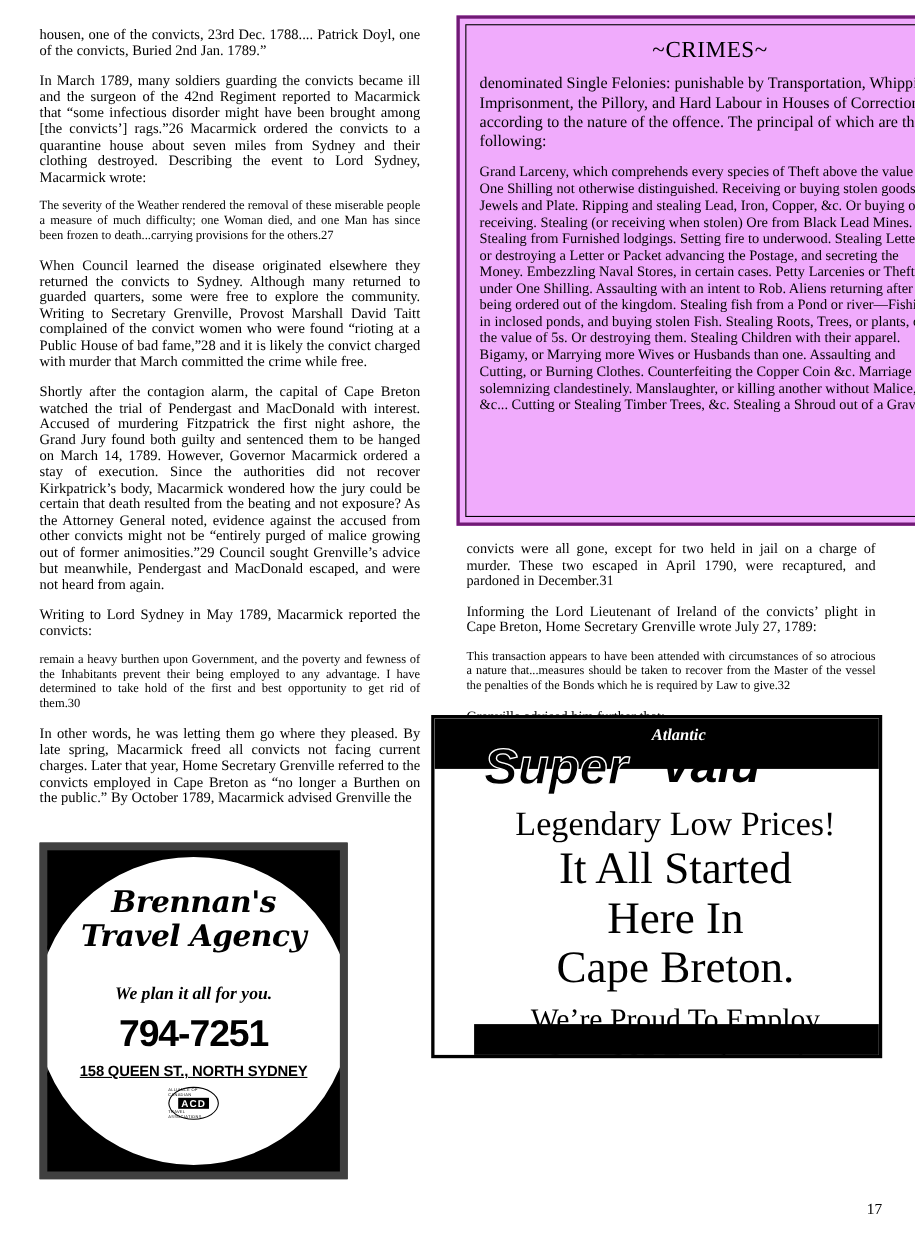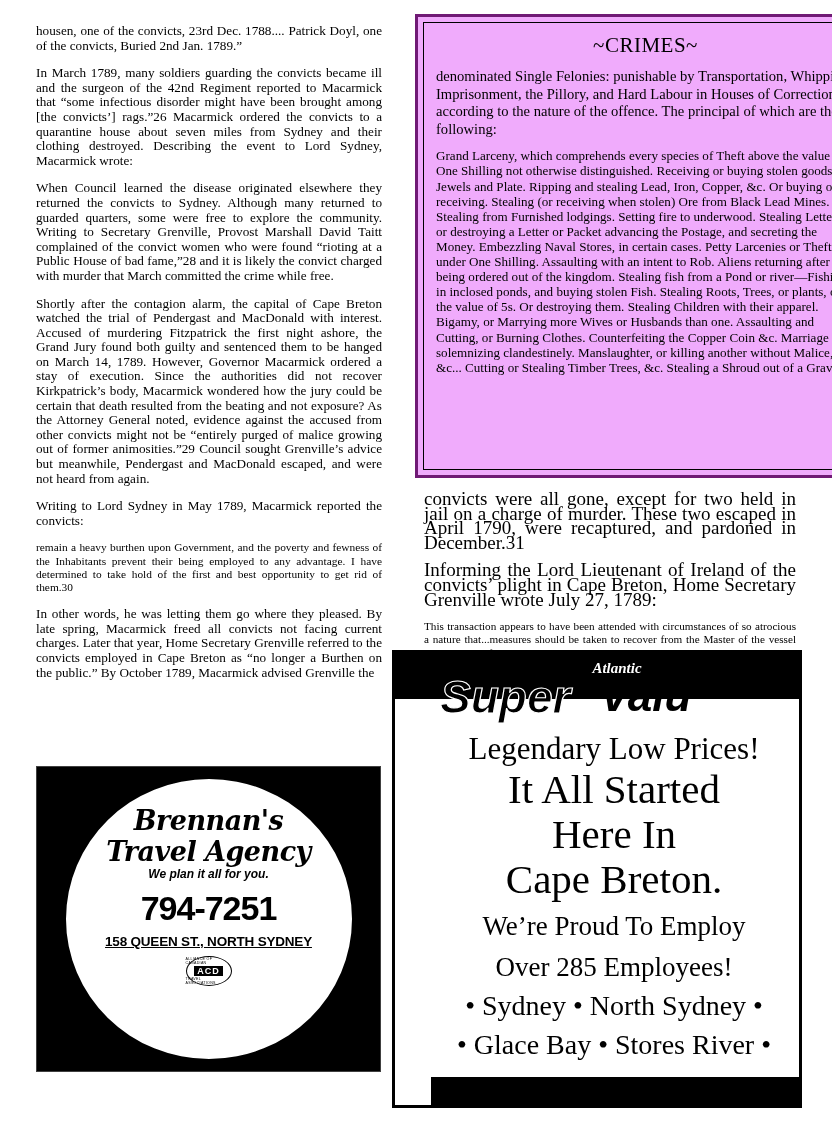--- a/index.html
+++ b/index.html
@@ -82,31 +82,31 @@
     text-align: left;
   }
 
   
   .col-right {
     position: absolute;
     left: 424px;
     top: 492px;
     width: 372px;
   }
-  .col-right .para { font-size: 19px; line-height: 14.6px; }
+  .col-right .para { font-size: 13px; line-height: 14.6px; }
   .col-right .quote { font-size: 11.2px; line-height: 13.2px; }
 
   
   .ad-brennan {
     position: absolute;
     left: 36px;
     top: 766px;
-    width: 345px;
+    width: 280px;
     height: 306px;
-    border: 1px solid #404040;
+    border: 7px solid #404040;
     background: #000;
     box-sizing: border-box;
     overflow: hidden;
   }
   .brennan-oval {
     position: absolute;
     left: 50%;
     top: 50%;
     transform: translate(-50%, -50%);
     width: 292px;
@@ -124,24 +124,25 @@
   .brennan-script {
     font-family: "DejaVu Serif", serif;
     font-style: italic;
     font-weight: bold;
     font-size: 27px;
     line-height: 31px;
     text-align: center;
     letter-spacing: -0.5px;
   }
   .brennan-tag {
-    font-family: Liberation Sans, sans-serif;
+    font-family: Liberation Serif, serif;
     font-weight: bold;
     font-style: italic;
-    font-size: 12px;
+    font-size: 16px;
+    margin-top: 28px;
   }
   .brennan-phone {
     font-family: "Liberation Sans", sans-serif;
     font-weight: bold;
     font-size: 34px;
     letter-spacing: -1px;
     margin-top: 8px;
   }
   .brennan-addr {
     font-family: "Liberation Sans", sans-serif;
@@ -188,21 +189,21 @@
     letter-spacing: 0.3px;
     margin-bottom: 1px;
   }
 
   
   .ad-valu {
     position: absolute;
     left: 392px;
     top: 650px;
     width: 410px;
-    height: 458px;
+    height: 312px;
     border: 3px solid #000;
     background: #fff;
     box-sizing: border-box;
     overflow: hidden;
   }
   .valu-bar-top {
     position: absolute;
     left: 0; right: 0; top: 0;
     height: 46px;
     background: #000;
@@ -260,20 +261,21 @@
   }
 </style>
 </head>
 <body>
 
 <div class="page">
 
   <div class="col-left">
     <p class="para">housen, one of the convicts, 23rd Dec. 1788.... Patrick Doyl, one of the convicts, Buried 2nd Jan. 1789.”</p>
     <p class="para">In March 1789, many soldiers guarding the convicts became ill and the surgeon of the 42nd Regiment reported to Macarmick that “some infectious disorder might have been brought among [the convicts’] rags.”26 Macarmick ordered the convicts to a quarantine house about seven miles from Sydney and their clothing destroyed. Describing the event to Lord Sydney, Macarmick wrote:</p>
+    <p class="quote">The severity of the Weather rendered the removal of these miserable people a measure of much difficulty; one Woman died, and one Man has since been frozen to death...carrying provisions for the others.27</p>
     <p class="para">When Council learned the disease originated elsewhere they returned the convicts to Sydney. Although many returned to guarded quarters, some were free to explore the community. Writing to Secretary Grenville, Provost Marshall David Taitt complained of the convict women who were found “rioting at a Public House of bad fame,”28 and it is likely the convict charged with murder that March committed the crime while free.</p>
     <p class="para">Shortly after the contagion alarm, the capital of Cape Breton watched the trial of Pendergast and MacDonald with interest. Accused of murdering Fitzpatrick the first night ashore, the Grand Jury found both guilty and sentenced them to be hanged on March 14, 1789. However, Governor Macarmick ordered a stay of execution. Since the authorities did not recover Kirkpatrick’s body, Macarmick wondered how the jury could be certain that death resulted from the beating and not exposure? As the Attorney General noted, evidence against the accused from other convicts might not be “entirely purged of malice growing out of former animosities.”29 Council sought Grenville’s advice but meanwhile, Pendergast and MacDonald escaped, and were not heard from again.</p>
     <p class="para">Writing to Lord Sydney in May 1789, Macarmick reported the convicts:</p>
     <p class="quote">remain a heavy burthen upon Government, and the poverty and fewness of the Inhabitants prevent their being employed to any advantage. I have determined to take hold of the first and best opportunity to get rid of them.30</p>
     <p class="para">In other words, he was letting them go where they pleased. By late spring, Macarmick freed all convicts not facing current charges. Later that year, Home Secretary Grenville referred to the convicts employed in Cape Breton as “no longer a Burthen on the public.” By October 1789, Macarmick advised Grenville the</p>
   </div>
 
   <div class="crimes-box">
     <div class="crimes-inner">
       <div class="crimes-title">~CRIMES~</div>

